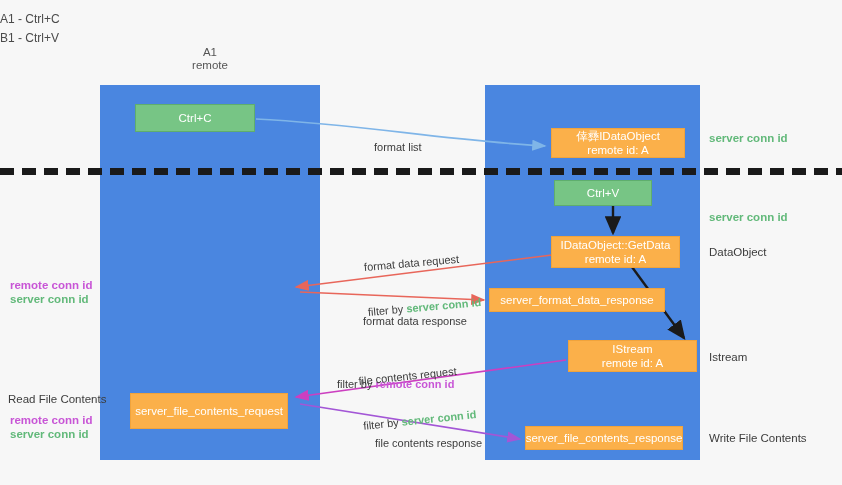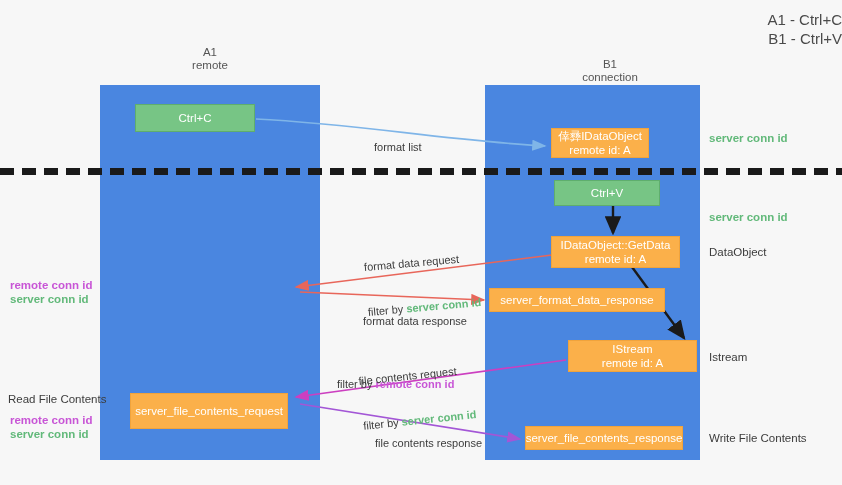--- a/index.html
+++ b/index.html
@@ -19,22 +19,22 @@
     left: 0; top: 0;
     width: 842px;
     height: 485px;
   }
   .abs { position: absolute; }
 
   
   #title {
     left: 0; top: 10px;
     width: 842px;
-    text-align: right;
-    font-size: 15px;
+    text-align: left;
+    font-size: 12px;
     color: #4a4a4a;
     line-height: 19px;
     white-space: pre;
   }
 
   
   .col-head {
     text-align: center;
     font-size: 11.5px;
     color: #555;
@@ -111,22 +111,20 @@
 </head>
 <body>
 
 <div id="stage">
 
   <div id="title" class="abs">A1 - Ctrl+C
 B1 - Ctrl+V</div>
 
   <div id="head-a1" class="abs col-head">A1
 remote</div>
-  <div id="head-b1" class="abs col-head">B1
-connection</div>
 
   <div id="lane-a" class="abs lane"></div>
   <div id="lane-b" class="abs lane"></div>
 
   <svg id="wires" viewBox="0 0 842 485">
     <defs>
       <marker id="ah-blue" markerWidth="9" markerHeight="7" refX="8" refY="3.5" orient="auto">
         <path d="M0,0 L9,3.5 L0,7 z" fill="#7fb5e8"></path>
       </marker>
       <marker id="ah-red" markerWidth="9" markerHeight="7" refX="8" refY="3.5" orient="auto">
@@ -155,26 +153,26 @@
 
     <path d="M566,360 L296,397" fill="none" stroke="#cc3fc0" stroke-width="1.6" marker-end="url(#ah-magenta)"></path>
 
     <path d="M300,404 L520,439" fill="none" stroke="#a356d6" stroke-width="1.6" marker-end="url(#ah-purple)"></path>
   </svg>
 
   <div class="abs node green" style="left:135px; top:104px; width:120px; height:28px;">
     <span>Ctrl+C</span>
   </div>
 
-  <div class="abs node orange" style="left:551px; top:128px; width:98px; height:30px;">
+  <div class="abs node orange" style="left:551px; top:128px; width:134px; height:30px;">
     <span>倖彞IDataObject</span>
     <span class="l2">remote id: A</span>
   </div>
 
-  <div class="abs node green" style="left:554px; top:180px; width:106px; height:26px;">
+  <div class="abs node green" style="left:554px; top:180px; width:98px; height:26px;">
     <span>Ctrl+V</span>
   </div>
 
   <div class="abs node orange" style="left:551px; top:236px; width:129px; height:32px;text-align:center;">
     <span>IDataObject::GetData</span>
     <span class="l2">remote id: A</span>
   </div>
 
 
   <div class="abs node orange" style="left:489px; top:288px; width:176px; height:24px;">

